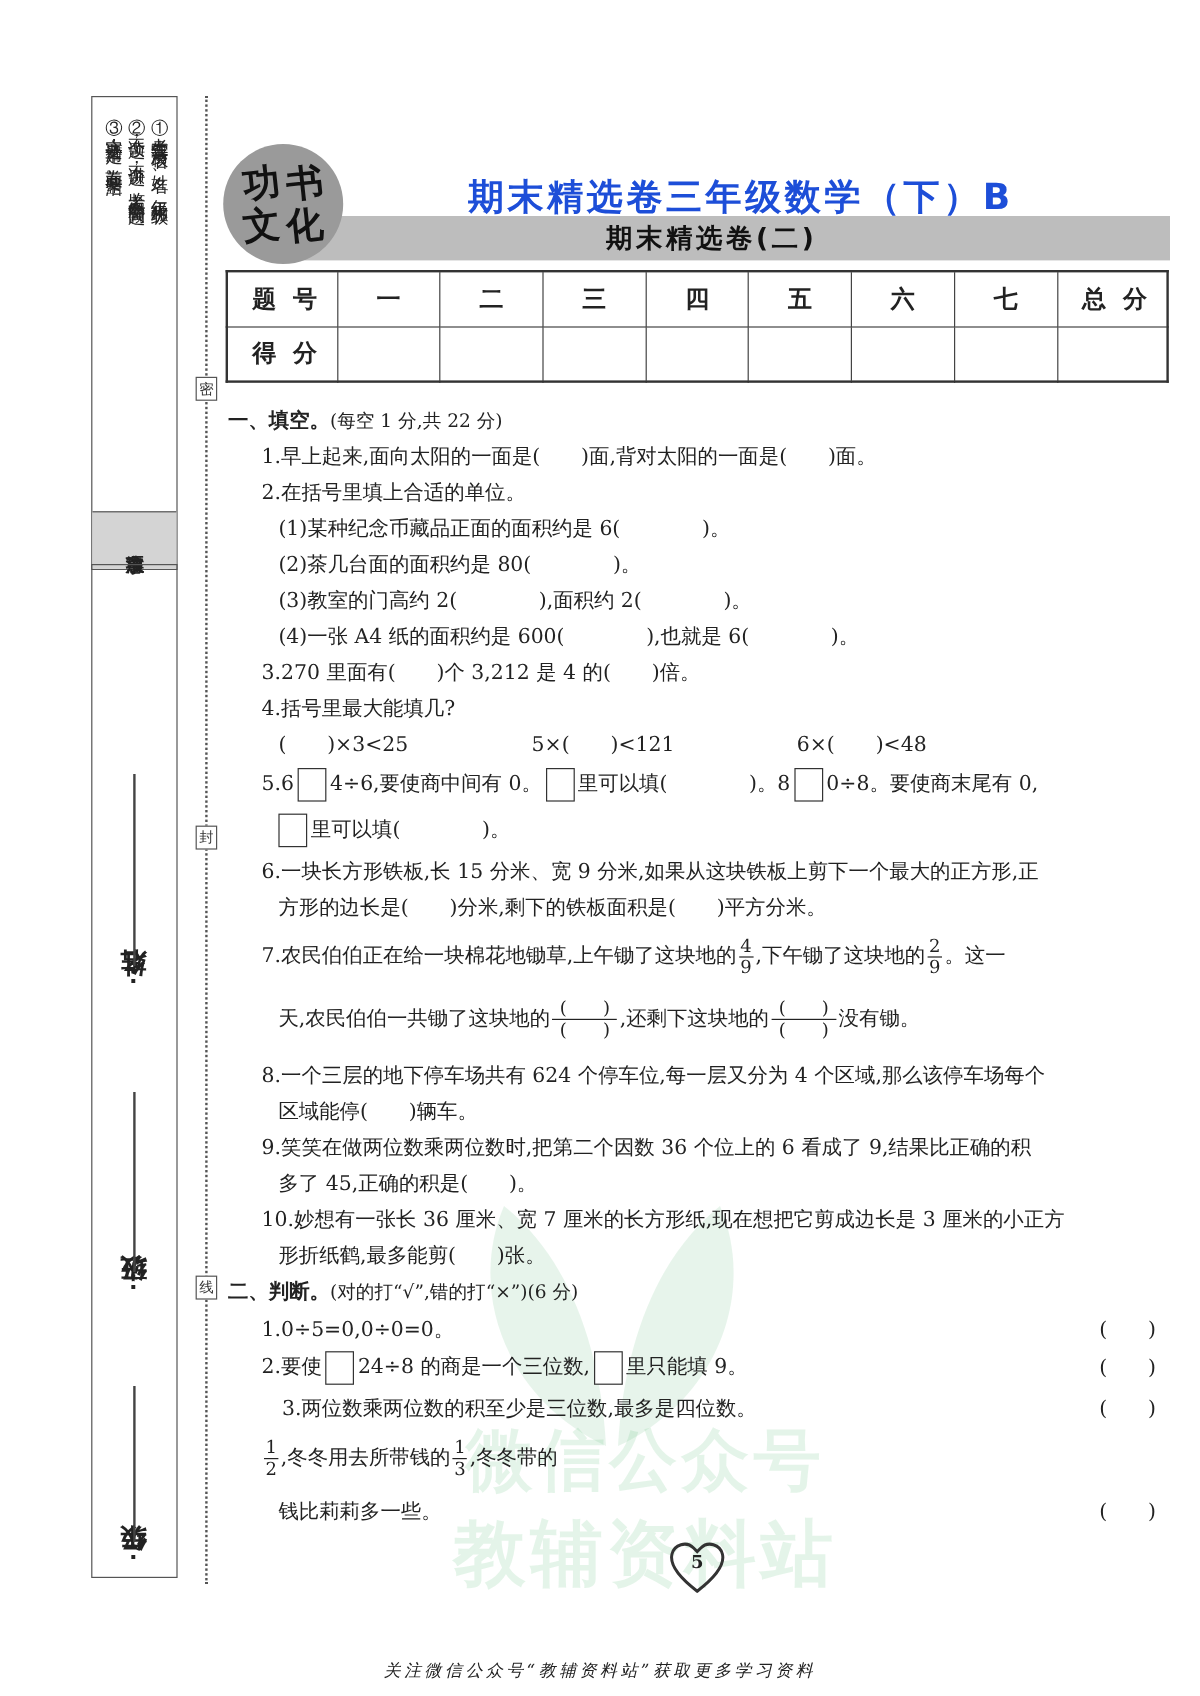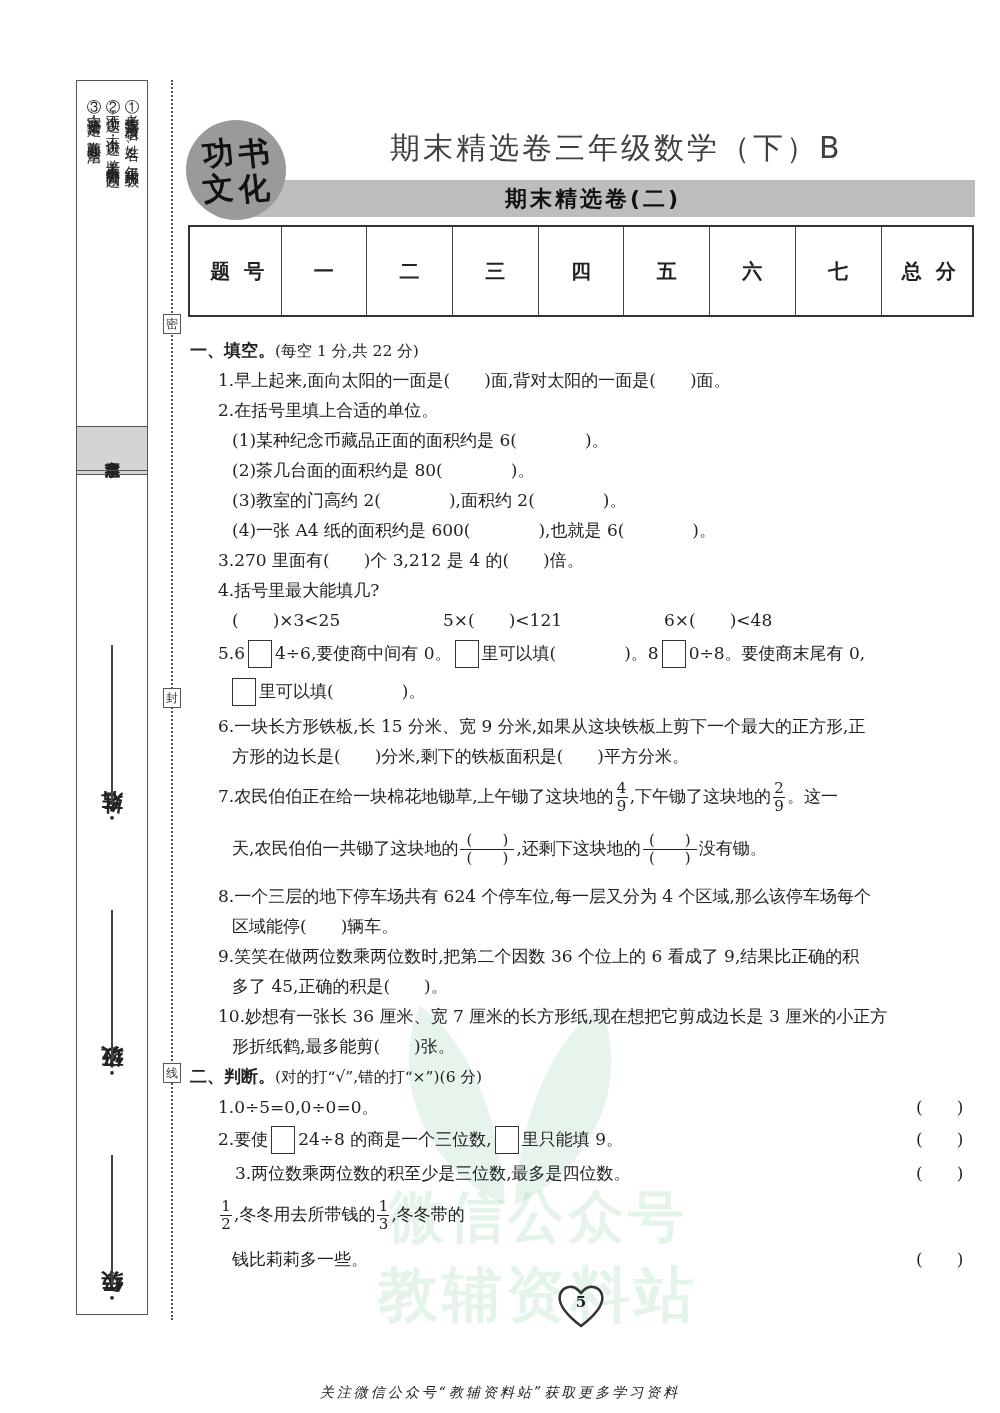--- a/index.html
+++ b/index.html
@@ -49,22 +49,22 @@
     
     .logo-circle {
       position: absolute; left: 186px; top: 120px; width: 100px; height: 100px;
       border-radius: 50%; background: #9a9a9a; z-index: 3;
       display: grid; grid-template-columns: 1fr 1fr; grid-template-rows: 1fr 1fr;
       padding: 16px 14px 14px 14px; color: #111; font-size: 31px; font-weight: bold;
       font-family: "DejaVu Serif", serif; line-height: 1;
     }
     .logo-circle span { display: flex; align-items: center; justify-content: center; transform: rotate(-6deg); }
     .title-main {
-      position: absolute; left: 390px; top: 128px; font-size: 30px; font-weight: normal;
-      font-family: "DejaVu Sans", sans-serif; letter-spacing: 3px; color: #404040;
+      position: absolute; left: 390px; top: 144px; font-size: 30px; font-weight: bold;
+      font-family: "DejaVu Sans", sans-serif; letter-spacing: 3px; color: #1d4ed8;
     }
     .title-band {
       position: absolute; left: 232px; top: 180px; width: 743px; height: 37px;
       background: #bdbdbd;
     }
     .title-sub {
       position: absolute; left: 505px; top: 184px; font-size: 22px; font-weight: bold;
       font-family: "DejaVu Sans", sans-serif; letter-spacing: 3px; color: #111; z-index: 2;
     }
 
@@ -166,20 +166,31 @@
     <td class="h">题号</td>
     <td>一</td>
     <td>二</td>
     <td>三</td>
     <td>四</td>
     <td>五</td>
     <td>六</td>
     <td>七</td>
     <td class="h">总分</td>
   </tr>
+  <tr>
+    <td class="h">得分</td>
+    <td></td>
+    <td></td>
+    <td></td>
+    <td></td>
+    <td></td>
+    <td></td>
+    <td></td>
+    <td></td>
+  </tr>
 </tbody>
   </table>
 
 <div class="line" style="left:190px;top:339px;">
   <span class="sec">一、填空。</span><span class="sec-note">(每空 1 分,共 22 分)</span>
 </div>
 <div class="line" style="left:218px;top:369px;">1.早上起来,面向太阳的一面是(　　)面,背对太阳的一面是(　　)面。</div>
 <div class="line" style="left:218px;top:399px;">2.在括号里填上合适的单位。</div>
 <div class="line" style="left:232px;top:429px;">(1)某种纪念币藏品正面的面积约是 6(　　　　)。</div>
 <div class="line" style="left:232px;top:459px;">(2)茶几台面的面积约是 80(　　　　)。</div>

